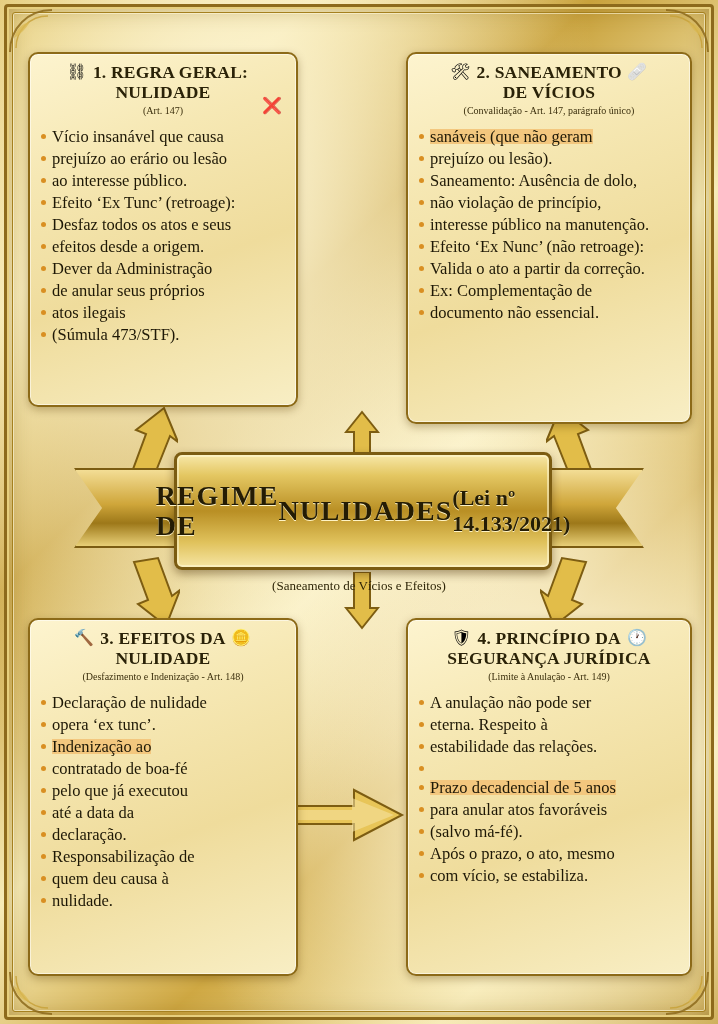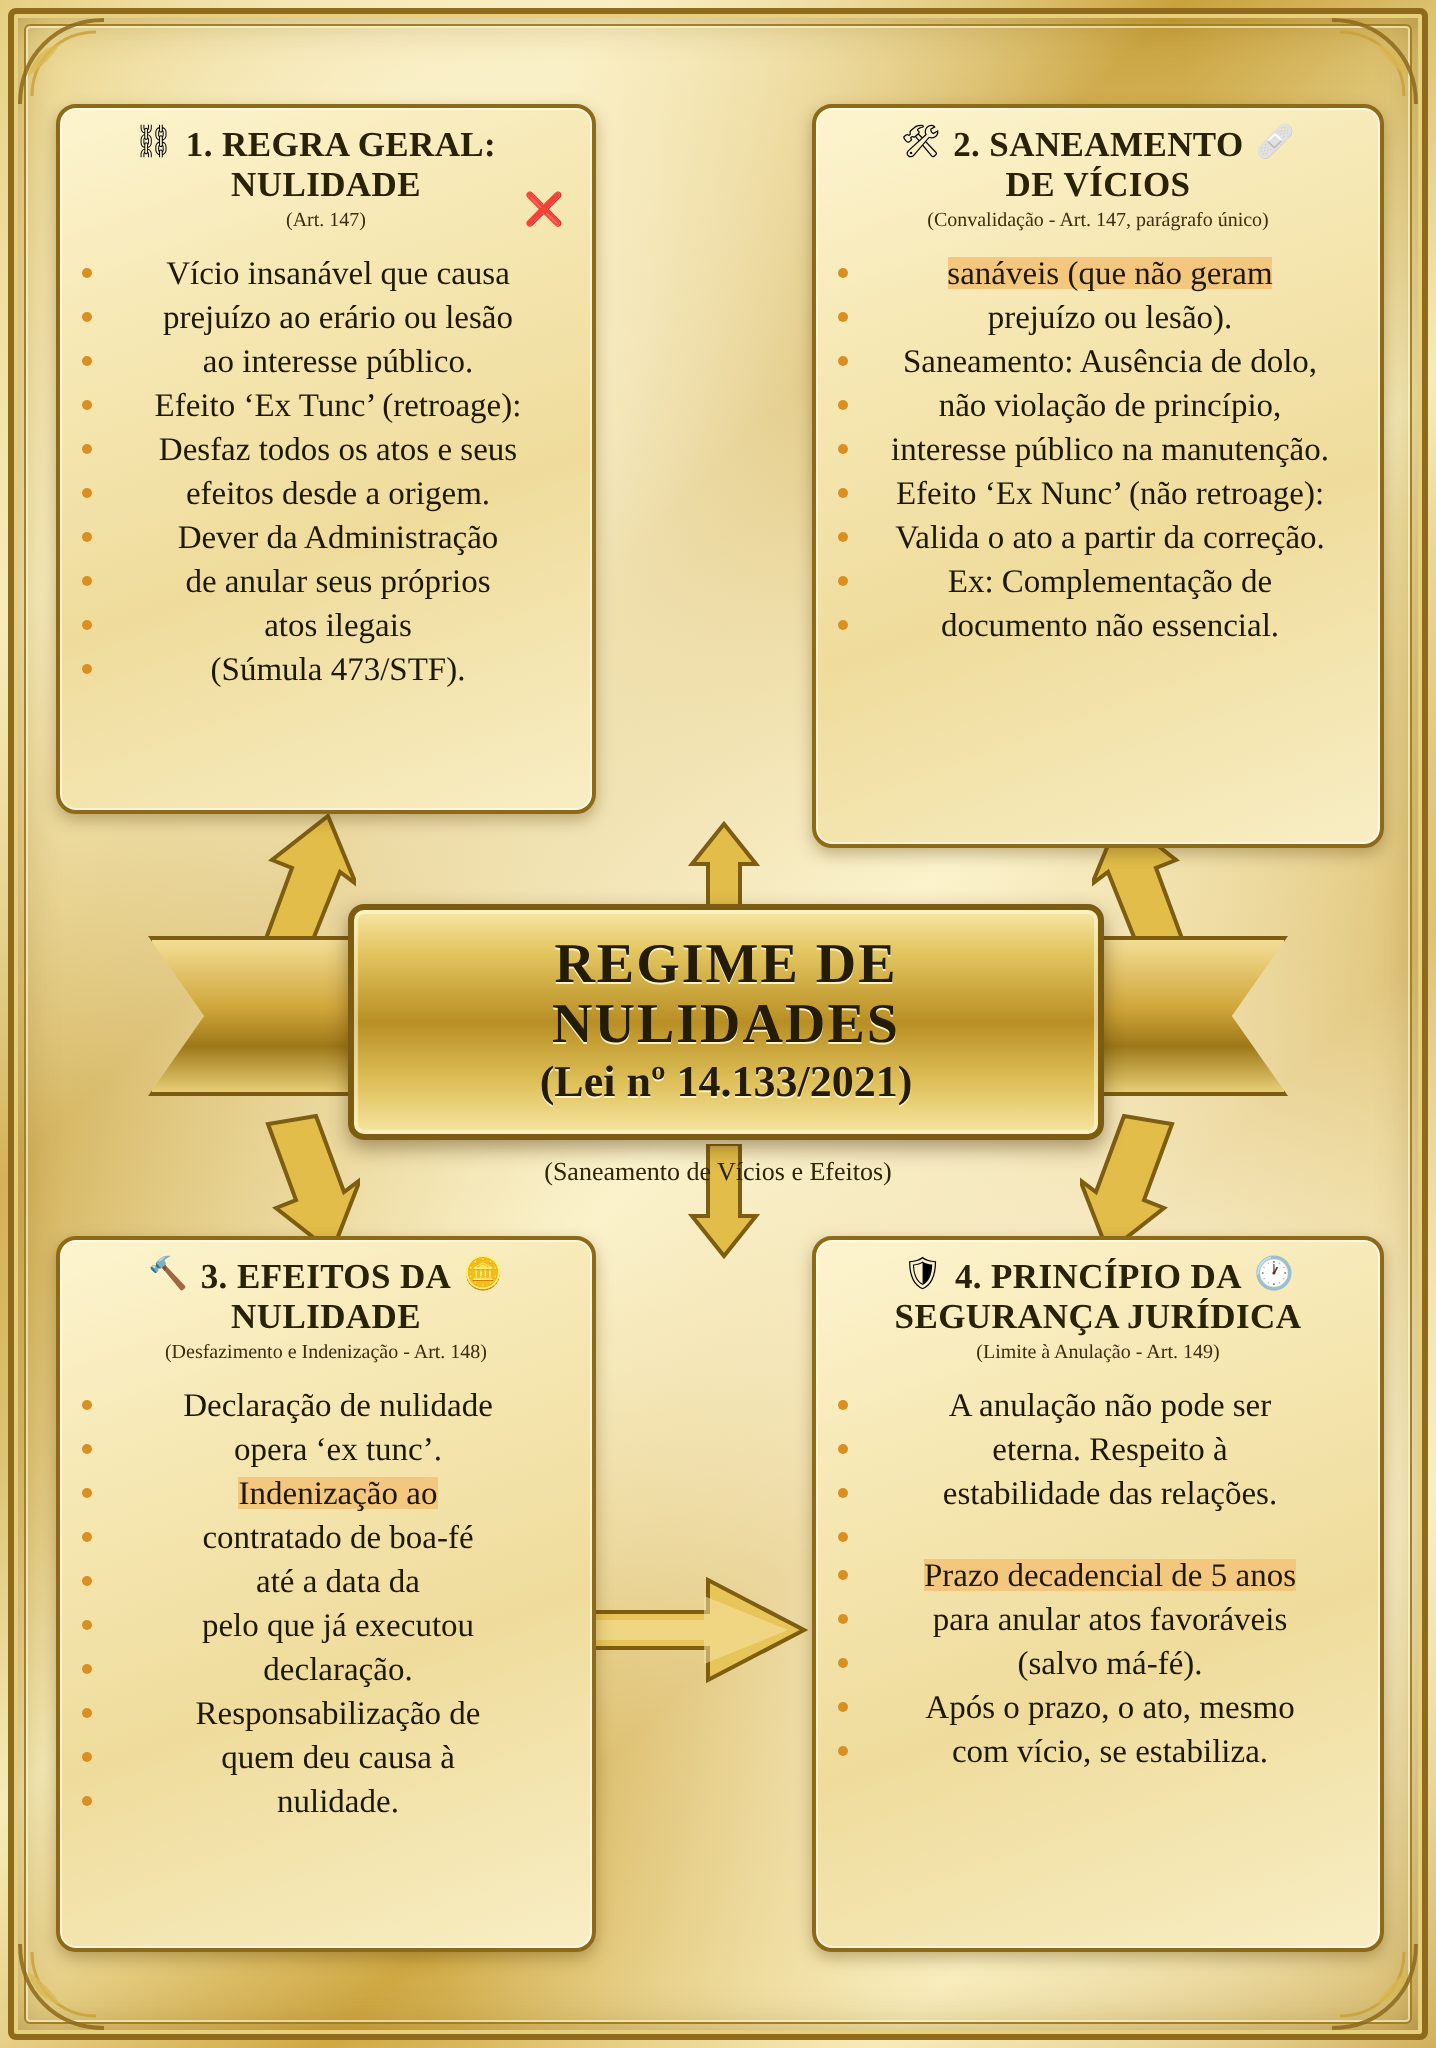--- a/index.html
+++ b/index.html
@@ -46,21 +46,21 @@
   .panel-head{text-align:center;}
   .panel-title{
     font-weight:bold;font-size:17.5px;line-height:20px;color:#2a2208;
     letter-spacing:.2px;
   }
   .panel-sub{
     font-size:10px;color:#3a2e0c;margin-top:2px;line-height:14px;
   }
   .head-row{display:flex;align-items:center;justify-content:center;gap:6px;}
   .ico{font-size:16px;line-height:16px;}
-  ul.bul{list-style:none;margin:8px 0 0 0;padding:0;text-align:center;}
+  ul.bul{list-style:none;margin:8px 0 0 0;padding:0;}
   ul.bul li{
     position:relative;padding-left:12px;margin-bottom:1px;
     font-size:16.5px;line-height:21px;color:#1e1806;
   }
   ul.bul li.cont{padding-left:12px;}
   ul.bul li.cont:before{content:"";}
   ul.bul li:before{
     content:"";position:absolute;left:1px;top:8px;width:5px;height:5px;
     background:#d98f22;border-radius:50%;
   }
@@ -68,21 +68,21 @@
 
   
   #center{
     position:absolute;left:74px;top:446px;width:570px;height:128px;
   }
   #banner{
     position:absolute;left:100px;top:6px;width:372px;height:112px;
     border:3px solid #7b5c12;border-radius:8px;
     background:linear-gradient(180deg,#f7e7a8 0%,#e4c762 18%,#b98f24 50%,#e0c25c 78%,#f6e5a3 100%);
     box-shadow:0 4px 10px rgba(70,45,5,.45), inset 0 0 0 2px rgba(255,250,215,.55);
-    display:flex;flex-direction:column;align-items:center;justify-content:center;
+    display:flex;flex-direction:row;align-items:center;justify-content:center;
   }
   #banner .t1{font-size:28px;font-weight:bold;letter-spacing:1px;color:#241c04;line-height:30px;text-shadow:0 1px 0 #fff3c4;}
   #banner .t2{font-size:22px;font-weight:bold;color:#241c04;line-height:26px;text-shadow:0 1px 0 #fff3c4;}
   .ribbon-end{
     position:absolute;top:22px;width:104px;height:76px;
     background:linear-gradient(180deg,#f3dd95 0%,#cfa63a 45%,#9d7819 70%,#e8cf77 100%);
     border:2px solid #7b5c12;
   }
   .re-l{left:0;clip-path:polygon(0 0,100% 0,100% 100%,0 100%,26% 50%);}
   .re-r{right:0;clip-path:polygon(0 0,100% 0,74% 50%,100% 100%,0 100%);}
@@ -243,22 +243,22 @@
         <span class="ico">🪙</span>
       </div>
       <div class="panel-title">NULIDADE</div>
       <div class="panel-sub">(Desfazimento e Indenização - Art. 148)</div>
     </div>
     <ul class="bul">
       <li>Declaração de nulidade</li>
       <li class="cont">opera ‘ex tunc’.</li>
       <li><span class="hl">Indenização ao</span></li>
       <li class="cont">contratado de boa-fé</li>
+      <li class="cont">pelo que já executou</li>
       <li class="cont">até a data da</li>
-      <li class="cont">pelo que já executou</li>
       <li class="cont">declaração.</li>
       <li>Responsabilização de</li>
       <li class="cont">quem deu causa à</li>
       <li class="cont">nulidade.</li>
     </ul>
   </div>
 
   <div class="panel" style="left:406px;top:618px;width:286px;height:358px;">
     <div class="panel-head">
       <div class="head-row">

